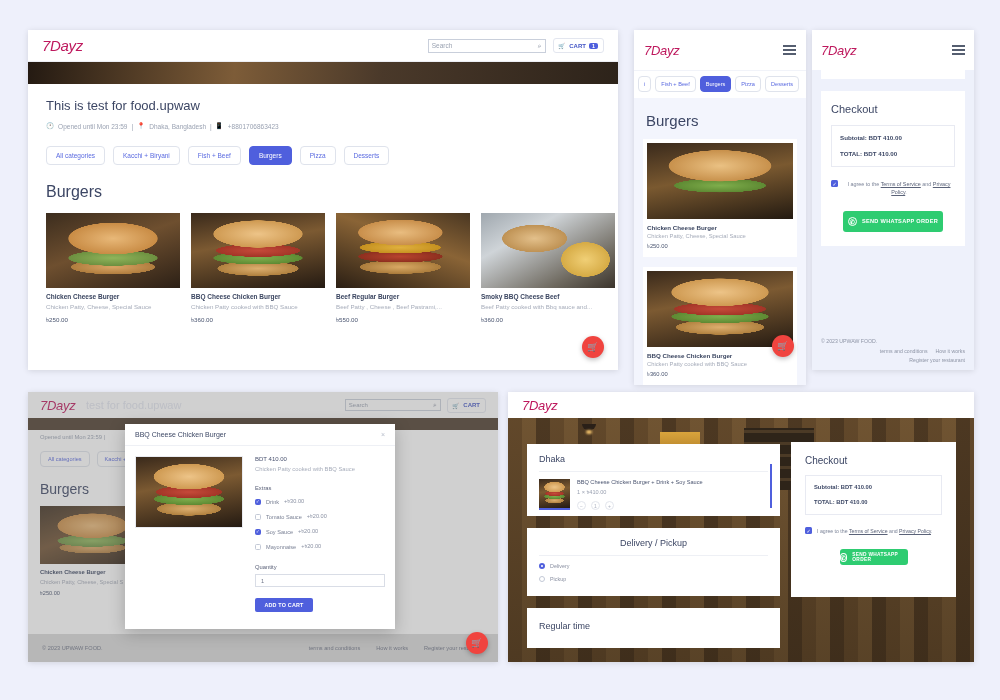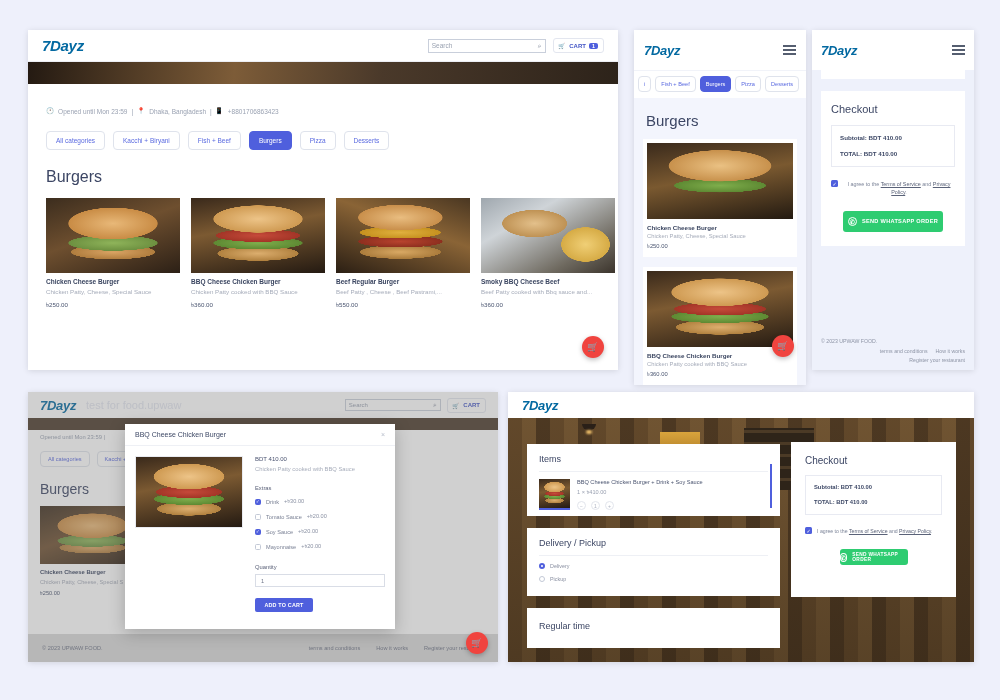--- a/index.html
+++ b/index.html
@@ -6,21 +6,21 @@
   body {
     width: 1000px; height: 700px;
     background: #eef0fb;
     font-family: "Liberation Sans", sans-serif;
     position: relative; overflow: hidden;
   }
   .panel { position: absolute; background: #fff; overflow: hidden;
            box-shadow: 0 1px 6px rgba(0,0,0,.12); }
 
   
-  .brand { color: #0369a1; font-weight: bold; font-style: italic; letter-spacing: -.3px; }
+  .brand { color: #be185d; font-weight: normal; font-style: italic; letter-spacing: -.3px; }
 
   
   .chip { border: 1px solid #dfe3ec; border-radius: 4px; color: #5a6ae0;
           background: #fff; white-space: nowrap; text-align: center; }
   .chip.active { background: #4f5fdd; border-color: #4f5fdd; color: #fff; }
 
   
   #panelA { left: 28px; top: 30px; width: 590px; height: 340px; }
   #panelA .topbar { height: 32px; background: #fff; border-bottom: 1px solid #eceef4;
                     display: flex; align-items: center; padding: 0 14px; }
@@ -212,21 +212,21 @@
                        border-bottom: 2px solid #4f5fdd; }
   #panelE .irow .itx .t1 { font-size: 5.6px; color: #4b5570; }
   #panelE .irow .itx .t2 { margin-top: 3px; font-size: 5.6px; color: #9aa1b1; }
   #panelE .steppers { margin-top: 4px; display: flex; gap: 5px; }
   #panelE .steppers span { width: 9px; height: 9px; border-radius: 50%; border: 1px solid #e2e5ec;
       display: flex; align-items: center; justify-content: center; font-size: 5px; color: #aeb4c2; }
   #panelE .scroll-ind { position: absolute; right: 8px; top: 20px; width: 1.6px; height: 44px;
                         background: #4f5fdd; }
 
   #panelE .dp-card { position: absolute; left: 19px; top: 136px; width: 253px; height: 68px;
-                     background: #fff; z-index: 3; padding: 10px 12px; }
+                     background: #fff; z-index: 3; padding: 10px 12px; text-align: center; }
   #panelE .dp-card h3 { font-size: 9px; font-weight: normal; color: #3c4664; }
   #panelE .dp-card .hr { margin-top: 7px; border-top: 1px solid #eef0f5; }
   .rad { margin-top: 7px; display: flex; align-items: center; gap: 5px; font-size: 5.4px; color: #8a90a2; }
   .rad .d { width: 6px; height: 6px; border-radius: 50%; border: 1px solid #c3c9d6; }
   .rad .d.on { border: 2px solid #4f5fdd; background: #fff; }
 
   #panelE .dt-card { position: absolute; left: 19px; top: 216px; width: 253px; height: 40px;
                      background: #fff; z-index: 3; padding: 13px 12px; }
   #panelE .dt-card h3 { font-size: 9px; font-weight: normal; color: #3c4664; }
 
@@ -252,20 +252,21 @@
       </div>
       <div class="cart-btn">
         <span>🛒</span>
         <span>CART</span>
         <span class="cart-badge">1</span>
       </div>
     </div>
   </div>
   <div class="hero"></div>
   <div class="body">
+    <h1>This is test for food.upwaw</h1>
     <div class="meta">
       <span>🕐</span>
       <span>Opened until Mon 23:59</span>
       <span>|</span>
       <span>📍</span>
       <span>Dhaka, Bangladesh</span>
       <span>|</span>
       <span>📱</span>
       <span>+8801706863423</span>
     </div>
@@ -473,21 +474,21 @@
   <div class="topbar">
     <div class="brand">7Dayz</div>
   </div>
   <div class="hero">
     <div class="lamp"></div>
     <div class="win"></div>
     <div class="shelf"></div>
   </div>
 
   <div class="items-card">
-    <h3>Items</h3>
+    <h3>Dhaka</h3>
     <div class="hr"></div>
     <div class="irow">
       <div class="ith b2"></div>
       <div class="itx">
         <div class="t1">BBQ Cheese Chicken Burger + Drink + Soy Sauce</div>
         <div class="t2">1 × ৳410.00</div>
         <div class="steppers">
           <span>−</span>
           <span>1</span>
           <span>+</span>

